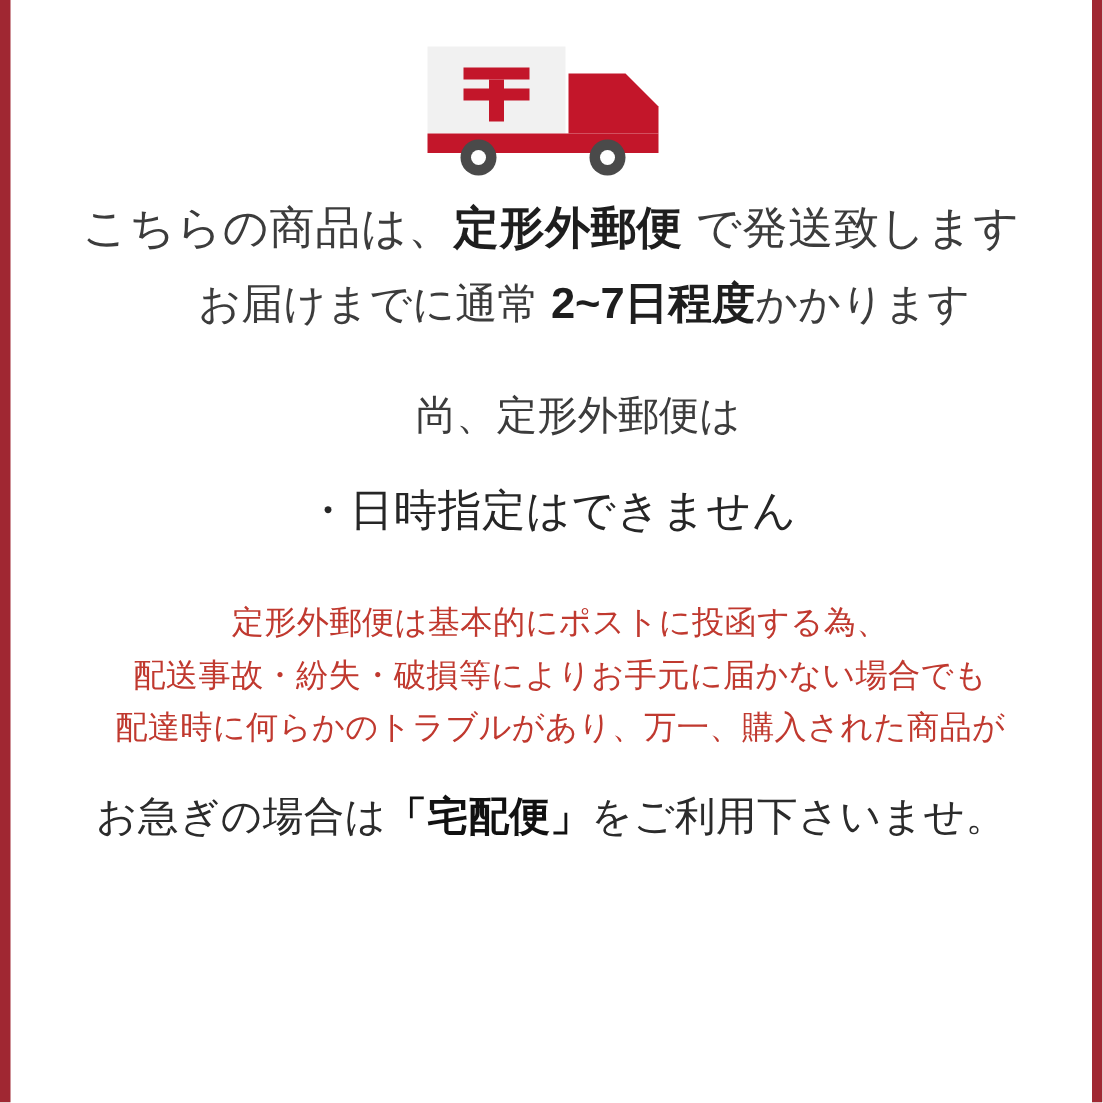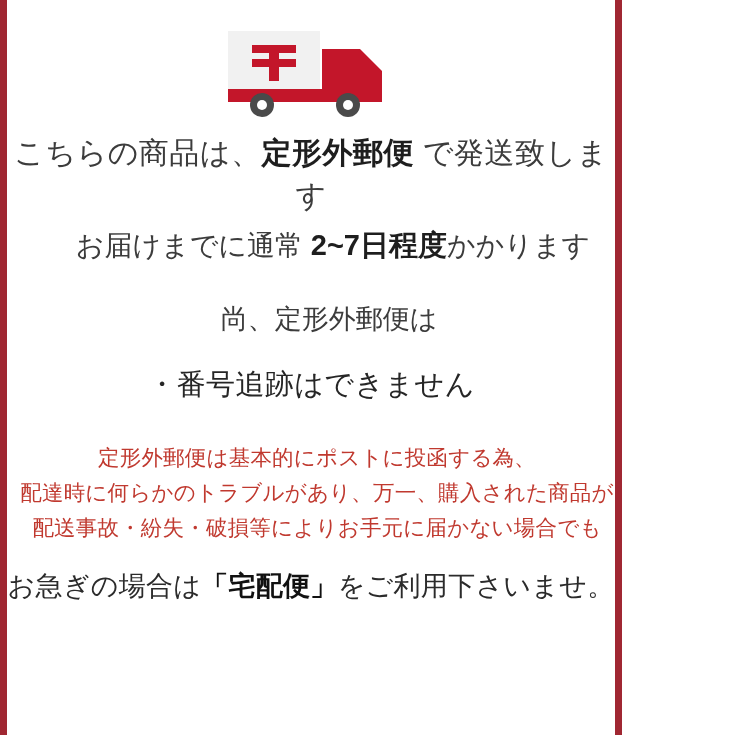--- a/index.html
+++ b/index.html
@@ -9,21 +9,21 @@
   body {
     width: 735px;
     height: 735px;
     background: #ffffff;
     font-family: "Liberation Sans", sans-serif;
     color: #333333;
     overflow: hidden;
   }
   .page {
     position: relative;
-    width: 622px;
+    width: 735px;
     height: 735px;
     box-sizing: border-box;
     border-left: 7px solid #a02732;
     border-right: 7px solid #a02732;
     background: #ffffff;
     display: flex;
     flex-direction: column;
     align-items: center;
   }
 
@@ -132,26 +132,26 @@
     <span>こちらの商品は、</span><span class="strong">定形外郵便</span><span> で発送致します</span>
   </div>
 
   <div class="block lead-line2">
     <span>お届けまでに通常 </span><span class="strong">2~7日程度</span><span>かかります</span>
   </div>
 
   <div class="block sub-head">尚、定形外郵便は</div>
 
   <div class="block bullets">
-    <div class="bullet">・番号追跡はできません</div>
+    <div class="bullet">・日時指定はできません</div>
   </div>
 
   <div class="block notice">
     <div>定形外郵便は基本的にポストに投函する為、</div>
+    <div>配送事故・紛失・破損等によりお手元に届かない場合でも</div>
     <div>配達時に何らかのトラブルがあり、万一、購入された商品が</div>
-    <div>配送事故・紛失・破損等によりお手元に届かない場合でも</div>
   </div>
 
   <div class="block footer">
     <span>お急ぎの場合は</span><span class="boxed">「宅配便」</span><span>をご利用下さいませ。</span>
   </div>
 
 </div>
 
 </body></html>

